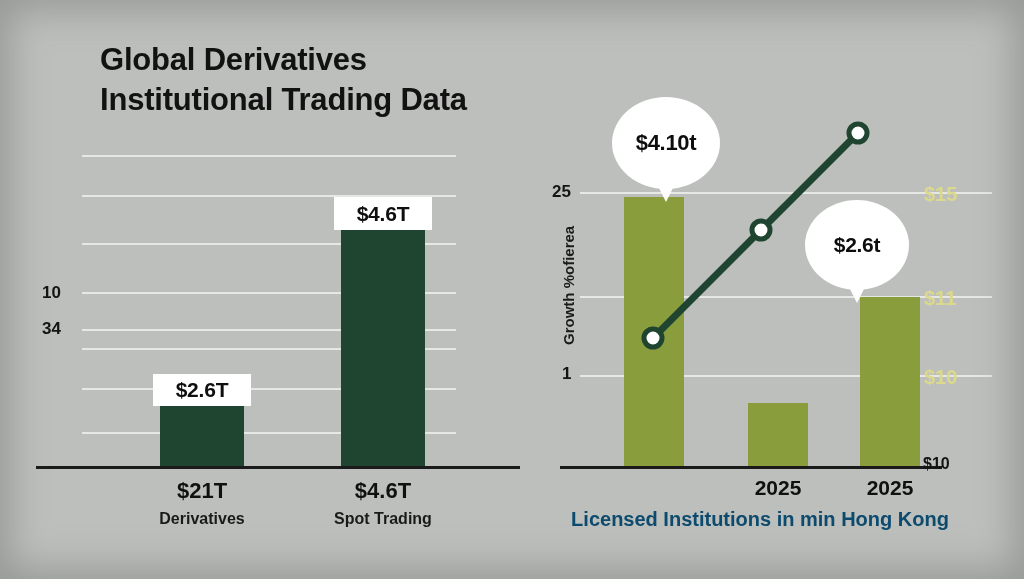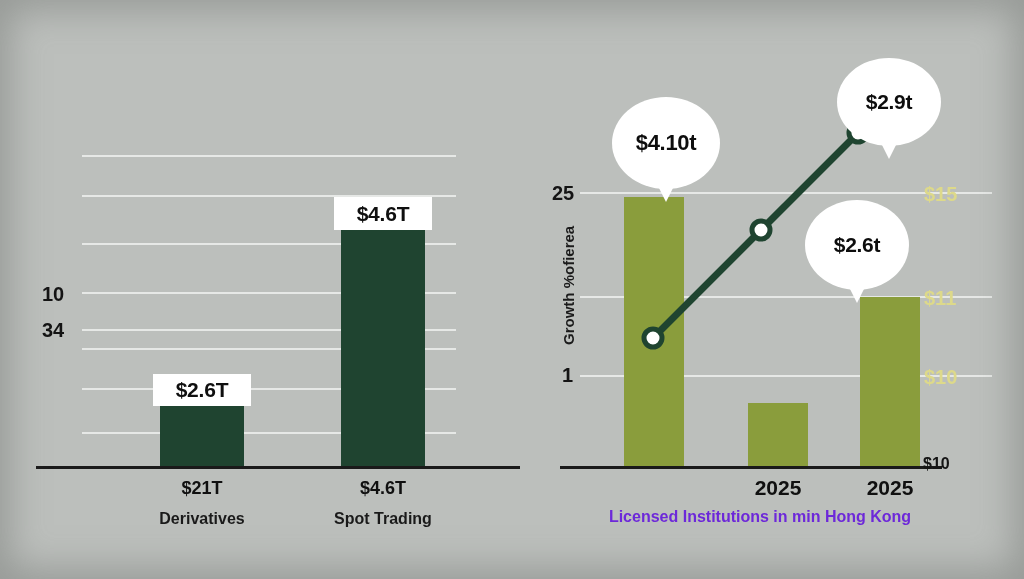--- a/index.html
+++ b/index.html
@@ -67,60 +67,60 @@
     display: flex;
     align-items: center;
     justify-content: center;
     letter-spacing: -0.2px;
     z-index: 25;
   }
 
   
   .axis-num {
     position: absolute;
+    font-size: 17px;
+    font-weight: bold;
+    color: #141414;
+    z-index: 22;
+  }
+  .axis-num-yellow {
+    position: absolute;
     font-size: 20px;
     font-weight: bold;
+    color: #ddd98a;
+    z-index: 22;
+  }
+  .tick-label-dark {
+    position: absolute;
+    font-size: 16px;
+    font-weight: bold;
     color: #141414;
     z-index: 22;
   }
-  .axis-num-yellow {
-    position: absolute;
-    font-size: 20px;
-    font-weight: bold;
-    color: #ddd98a;
-    z-index: 22;
-  }
-  .tick-label-dark {
-    position: absolute;
-    font-size: 16px;
-    font-weight: bold;
-    color: #141414;
-    z-index: 22;
-  }
   .cat-value {
     position: absolute;
-    font-size: 18px;
+    font-size: 22px;
     font-weight: bold;
     color: #101010;
     text-align: center;
     z-index: 22;
   }
   .cat-name {
     position: absolute;
     font-size: 16px;
     font-weight: bold;
     color: #1a1a1a;
     text-align: center;
     z-index: 22;
   }
   .caption {
     position: absolute;
-    font-size: 16px;
-    font-weight: bold;
-    color: #6d28d9;
+    font-size: 20px;
+    font-weight: bold;
+    color: #0c4a6e;
     text-align: center;
     z-index: 22;
   }
   .ylabel-rot {
     position: absolute;
     font-size: 15px;
     font-weight: bold;
     color: #1b1b1b;
     transform: rotate(-90deg);
     transform-origin: left top;
@@ -155,20 +155,24 @@
   }
 
   
   .series-svg { position: absolute; z-index: 30; }
 </style>
 </head>
 <body>
 
 <div class="canvas">
 
+  <div class="title">
+    <span class="line">Global Derivatives</span>
+    <span class="line">Institutional Trading Data</span>
+  </div>
 
   <div class="panel" style="left:0; top:0; width:512px; height:579px;">
 
     <div class="gridline" style="left:82px; top:155px;  width:374px;"></div>
     <div class="gridline" style="left:82px; top:195px;  width:374px;"></div>
     <div class="gridline" style="left:82px; top:243px;  width:374px;"></div>
     <div class="gridline" style="left:82px; top:292px;  width:374px;"></div>
     <div class="gridline" style="left:82px; top:329px;  width:374px;"></div>
     <div class="gridline" style="left:82px; top:348px;  width:374px;"></div>
     <div class="gridline" style="left:82px; top:388px;  width:374px;"></div>
@@ -216,24 +220,20 @@
       <circle cx="141" cy="338" r="9" fill="#ffffff" stroke="#1f4430" stroke-width="5"></circle>
       <circle cx="249" cy="230" r="9" fill="#ffffff" stroke="#1f4430" stroke-width="5"></circle>
       <circle cx="346" cy="133" r="9" fill="#ffffff" stroke="#1f4430" stroke-width="5"></circle>
     </svg>
 
     <div class="bubble" style="left:100px; top:97px; width:108px; height:92px; font-size:22px;justify-content:center;">
       <span>$4.10t</span>
       <span class="tail"></span>
     </div>
 
-    <div class="bubble" style="left:325px; top:58px; width:104px; height:88px; font-size:21px;">
-      <span>$2.9t</span>
-      <span class="tail"></span>
-    </div>
 
     <div class="bubble" style="left:293px; top:200px; width:104px; height:90px; font-size:21px;">
       <span>$2.6t</span>
       <span class="tail"></span>
     </div>
 
     <div class="baseline" style="left:48px; top:466px; width:382px;"></div>
 
     <div class="tick-label-dark" style="left:411px; top:455px;">$10</div>
 

